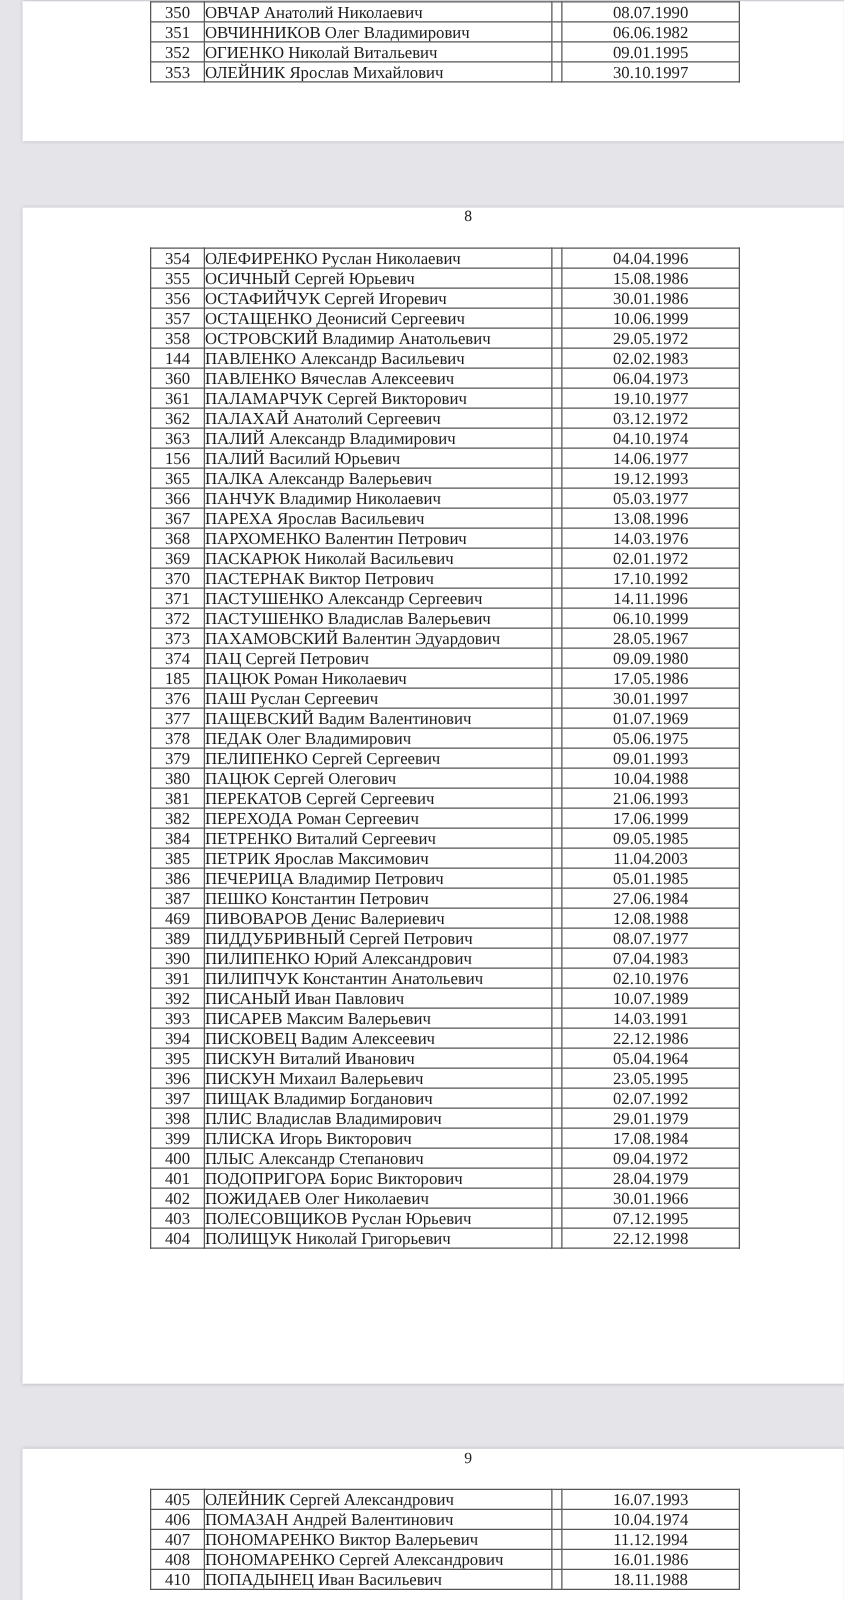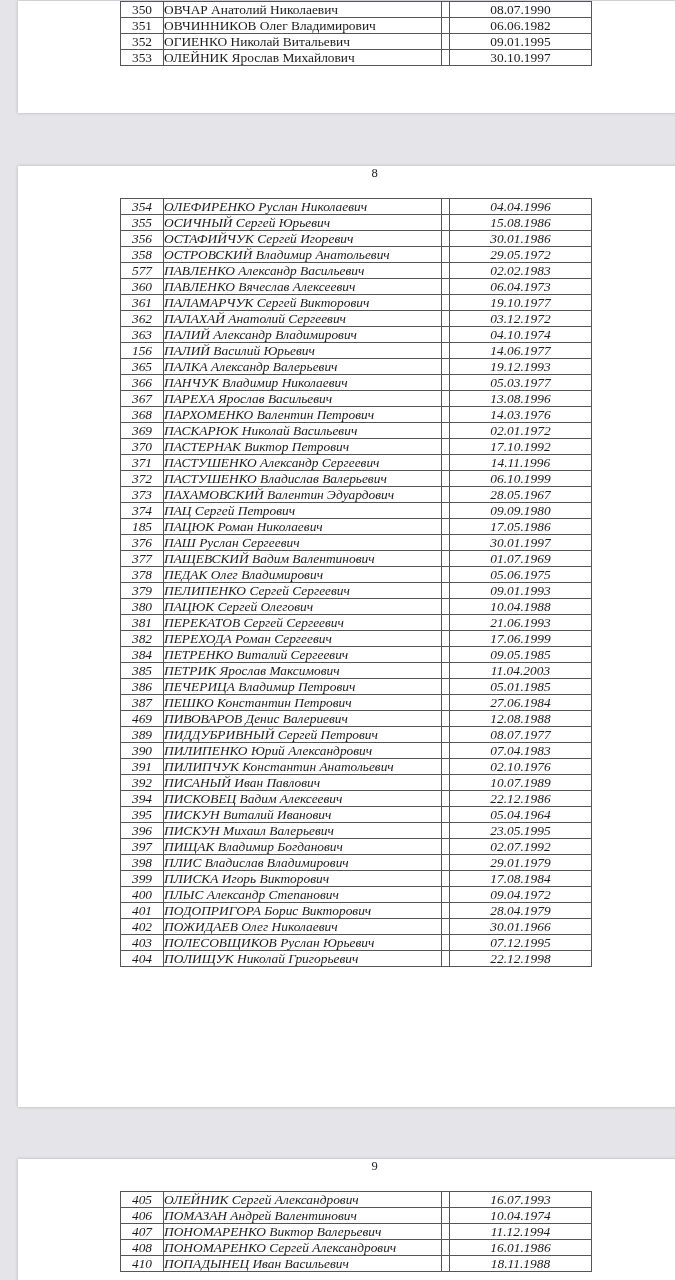--- a/index.html
+++ b/index.html
@@ -46,21 +46,20 @@
     width: 467px;
     margin-left: 102px;
     border: 1.5px solid #3d3d3d;
   }
   .page-top table.roster {
     margin-top: 1px;
     border-top-width: 1px;
   }
   .page-middle table.roster, .page-bottom table.roster {
     margin-top: 18px;
-    font-style: italic;
   }
   table.roster td {
     border: 1px solid #565656;
     height: 15px;
     padding: 0;
     font-size: 13.4px;
     line-height: 15px;
     white-space: nowrap;
     overflow: hidden;
     vertical-align: middle;
@@ -131,30 +130,36 @@
             <td class="c-dob">15.08.1986</td>
           </tr>
 
           <tr>
             <td class="c-num">356</td>
             <td class="c-name">ОСТАФИЙЧУК Сергей Игоревич</td>
             <td class="c-gap"></td>
             <td class="c-dob">30.01.1986</td>
           </tr>
 
+          <tr>
+            <td class="c-num">357</td>
+            <td class="c-name">ОСТАЩЕНКО Деонисий Сергеевич</td>
+            <td class="c-gap"></td>
+            <td class="c-dob">10.06.1999</td>
+          </tr>
 
           <tr>
             <td class="c-num">358</td>
             <td class="c-name">ОСТРОВСКИЙ Владимир Анатольевич</td>
             <td class="c-gap"></td>
             <td class="c-dob">29.05.1972</td>
           </tr>
 
           <tr>
-            <td class="c-num">577</td>
+            <td class="c-num">144</td>
             <td class="c-name">ПАВЛЕНКО Александр Васильевич</td>
             <td class="c-gap"></td>
             <td class="c-dob">02.02.1983</td>
           </tr>
 
           <tr>
             <td class="c-num">360</td>
             <td class="c-name">ПАВЛЕНКО Вячеслав Алексеевич</td>
             <td class="c-gap"></td>
             <td class="c-dob">06.04.1973</td>
@@ -371,20 +376,26 @@
             <td class="c-dob">02.10.1976</td>
           </tr>
 
           <tr>
             <td class="c-num">392</td>
             <td class="c-name">ПИСАНЫЙ Иван Павлович</td>
             <td class="c-gap"></td>
             <td class="c-dob">10.07.1989</td>
           </tr>
 
+          <tr>
+            <td class="c-num">393</td>
+            <td class="c-name">ПИСАРЕВ Максим Валерьевич</td>
+            <td class="c-gap"></td>
+            <td class="c-dob">14.03.1991</td>
+          </tr>
 
           <tr>
             <td class="c-num">394</td>
             <td class="c-name">ПИСКОВЕЦ Вадим Алексеевич</td>
             <td class="c-gap"></td>
             <td class="c-dob">22.12.1986</td>
           </tr>
 
           <tr>
             <td class="c-num">395</td>

